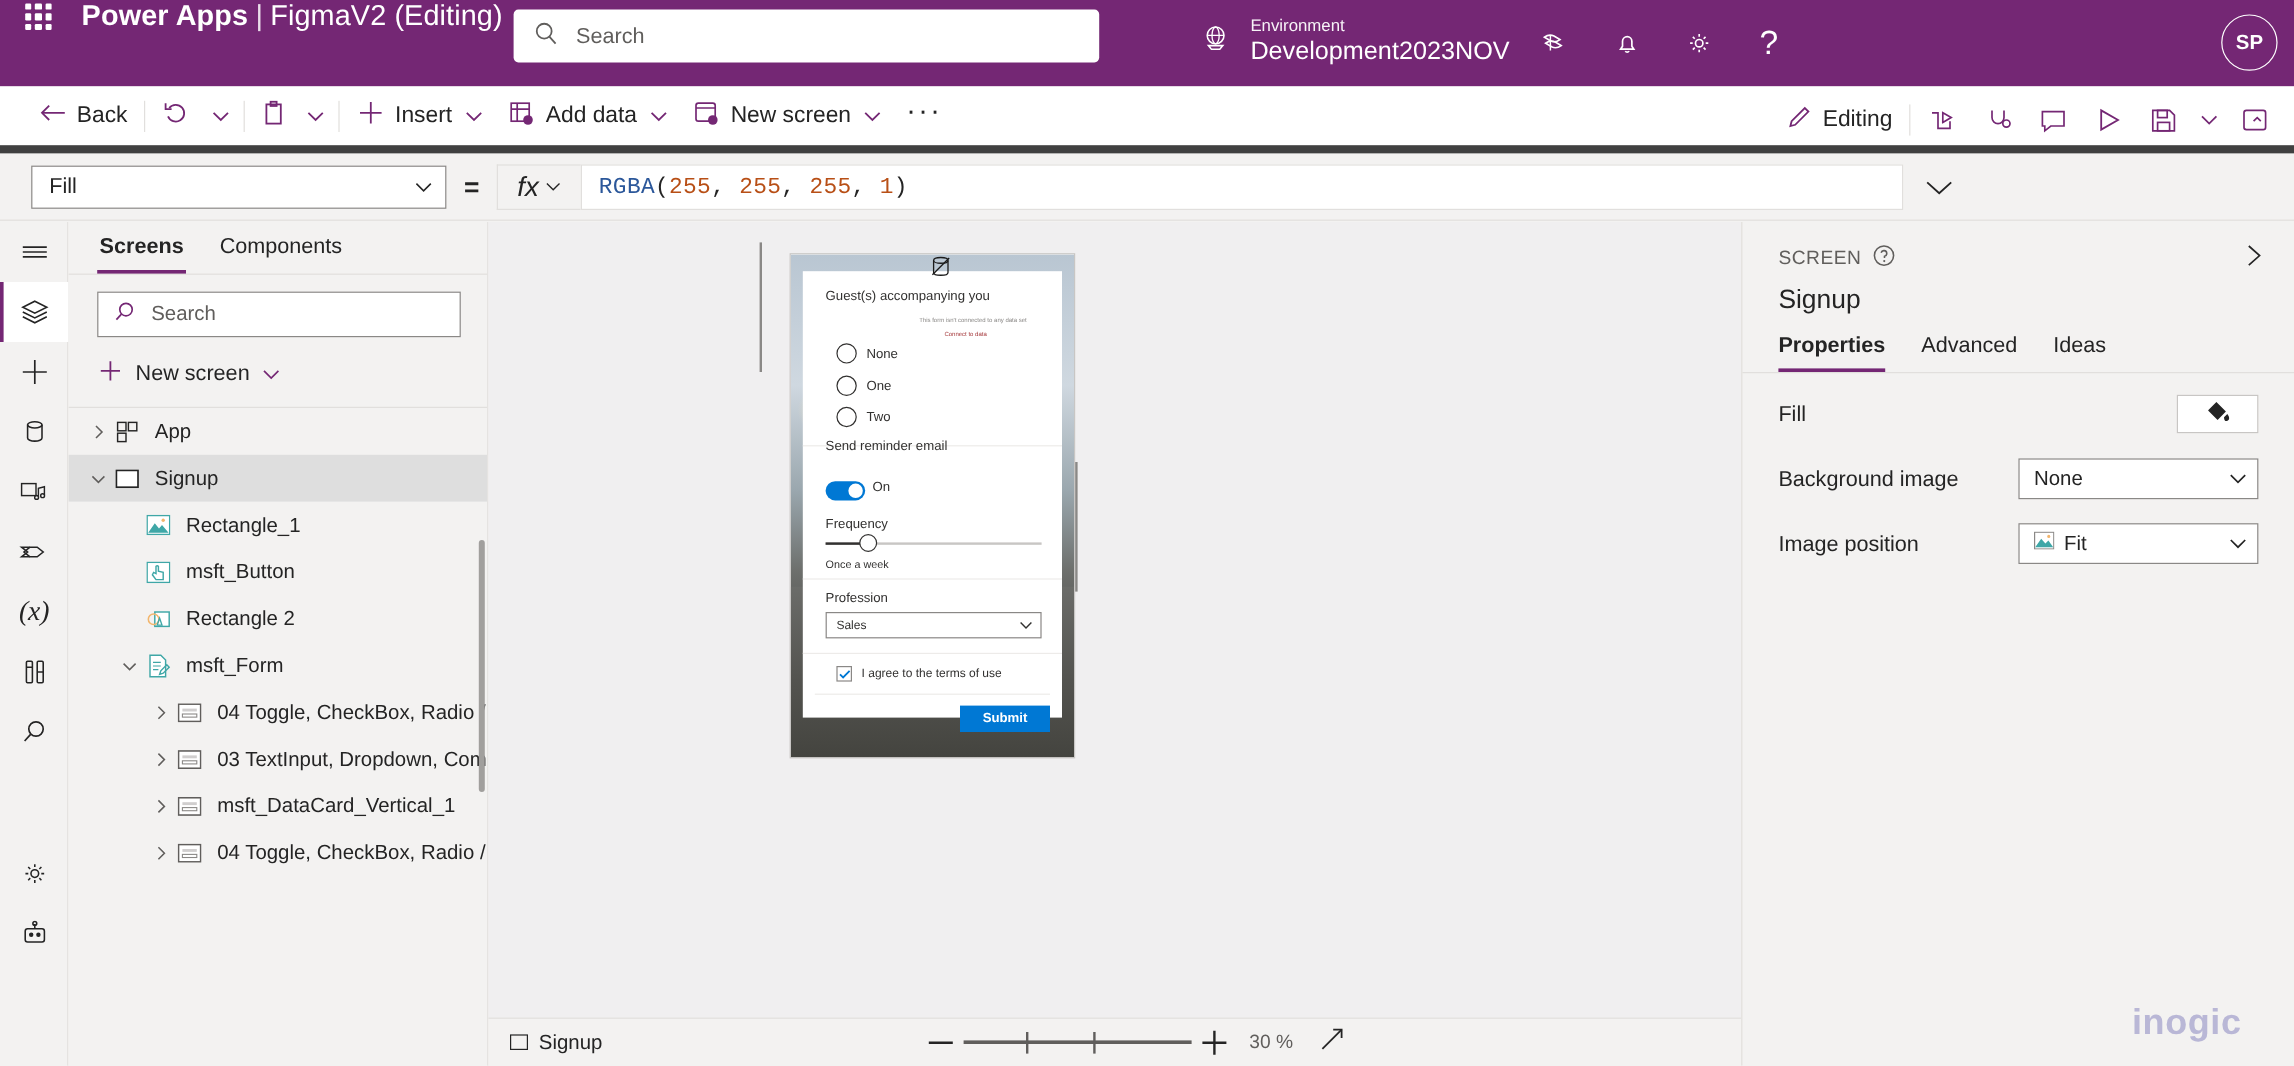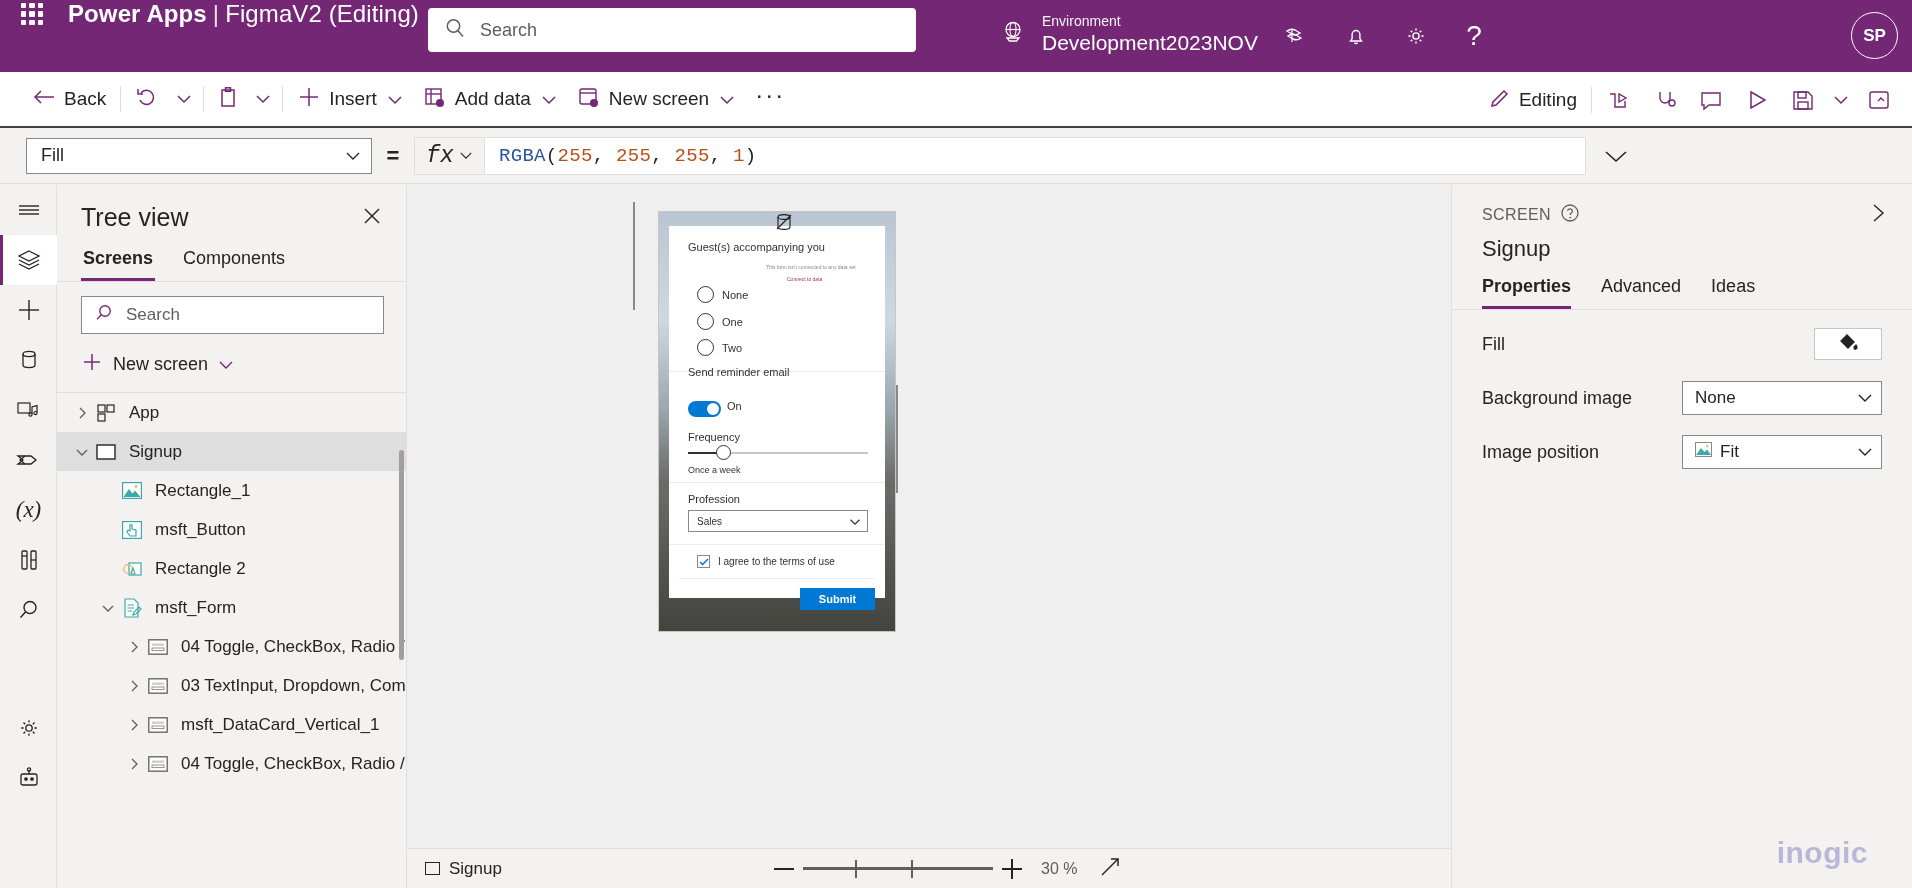--- a/index.html
+++ b/index.html
@@ -51,21 +51,21 @@
     position:absolute; right:14px; top:12px; width:47px; height:47px;
     border-radius:50%; border:1.5px solid #fff; color:#fff;
     display:flex; align-items:center; justify-content:center;
     font-size:17px; font-weight:600; cursor:pointer;
   }
 
   
   #cmdbar {
     position:absolute; left:0; top:72px; width:1912px; height:56px;
     background:#fff; display:flex; align-items:center;
-    border-bottom:2px solid #404040;
+    border-bottom:7px solid #404040;
   }
   .cmd {
     display:flex; align-items:center; height:40px; padding:0 10px;
     color:#742774; font-size:19px; cursor:pointer; white-space:nowrap;
     border-radius:2px;
   }
   .cmd .cmdlabel { margin-left:8px; color:#242424; }
   .vdiv { width:1px; height:26px; background:#e1dfdd; margin:0 4px; }
   .caretbtn { display:flex; align-items:center; justify-content:center;
               width:30px; height:36px; cursor:pointer; color:#742774; }
@@ -85,21 +85,21 @@
     border:1px solid #8a8886; display:flex; align-items:center;
     padding:0 10px 0 14px; font-size:18px; color:#242424; cursor:pointer;
   }
   #prop-select .ptext { flex:1; }
   #eq { width:42px; text-align:center; font-size:22px; color:#242424; font-weight:600; }
   #fxbtn {
     width:70px; height:38px; background:#f3f2f1; border:1px solid #e1dfdd;
     border-right:0; display:flex; align-items:center; justify-content:center;
     gap:5px; cursor:pointer;
   }
-  #fxbtn .fxg { font-family:Liberation Mono, monospace; font-style:italic; font-size:23px; }
+  #fxbtn .fxg { font-family:Liberation Sans, sans-serif; font-style:italic; font-size:23px; }
   #formula {
     height:38px; width:1102px; background:#fff; border:1px solid #e1dfdd;
     display:flex; align-items:center; padding-left:14px;
     font-family:"Liberation Mono", monospace; font-size:19px; letter-spacing:.3px;
   }
   .f-fn { color:#2b579a; }
   .f-punc { color:#242424; }
   .f-num { color:#b84f16; }
   #fx-expand { width:60px; display:flex; align-items:center; justify-content:center;
                color:#242424; cursor:pointer; }
@@ -581,29 +581,20 @@
         <rect x="4" y="7" width="16" height="11" rx="2"></rect>
         <line x1="12" y1="3" x2="12" y2="7"></line>
         <circle cx="12" cy="2.5" r="1.6"></circle>
         <circle cx="9" cy="12" r="1.2" fill="#242424"></circle>
         <circle cx="15" cy="12" r="1.2" fill="#242424"></circle>
       </svg>
   </div>
 </div>
 
 <div id="tree">
-  <div id="tree-header">
-    <div id="tree-title">Tree view</div>
-    <div id="tree-close">
-      <svg width="24" height="24" viewBox="0 0 24 24" stroke="#242424" stroke-width="1.4">
-          <line x1="5" y1="5" x2="19" y2="19"></line>
-          <line x1="19" y1="5" x2="5" y2="19"></line>
-        </svg>
-    </div>
-  </div>
   <div id="tree-tabs">
     <div class="ttab active">Screens</div>
     <div class="ttab">Components</div>
   </div>
   <div id="tree-search">
     <span>
       <svg width="20" height="20" viewBox="0 0 20 20" fill="none" stroke="#742774" stroke-width="1.4">
           <circle cx="11" cy="8" r="5.2"></circle>
           <line x1="7.2" y1="11.8" x2="3" y2="16.4"></line>
         </svg>

